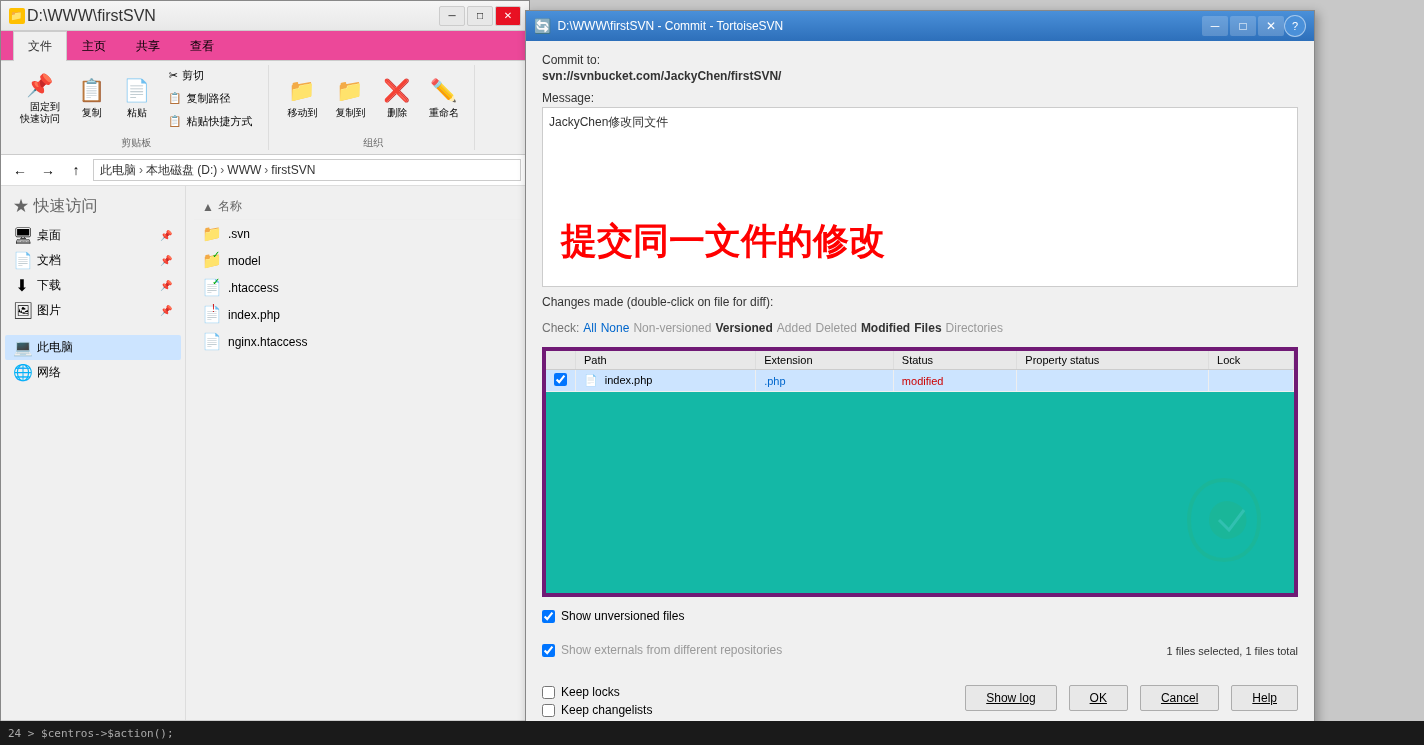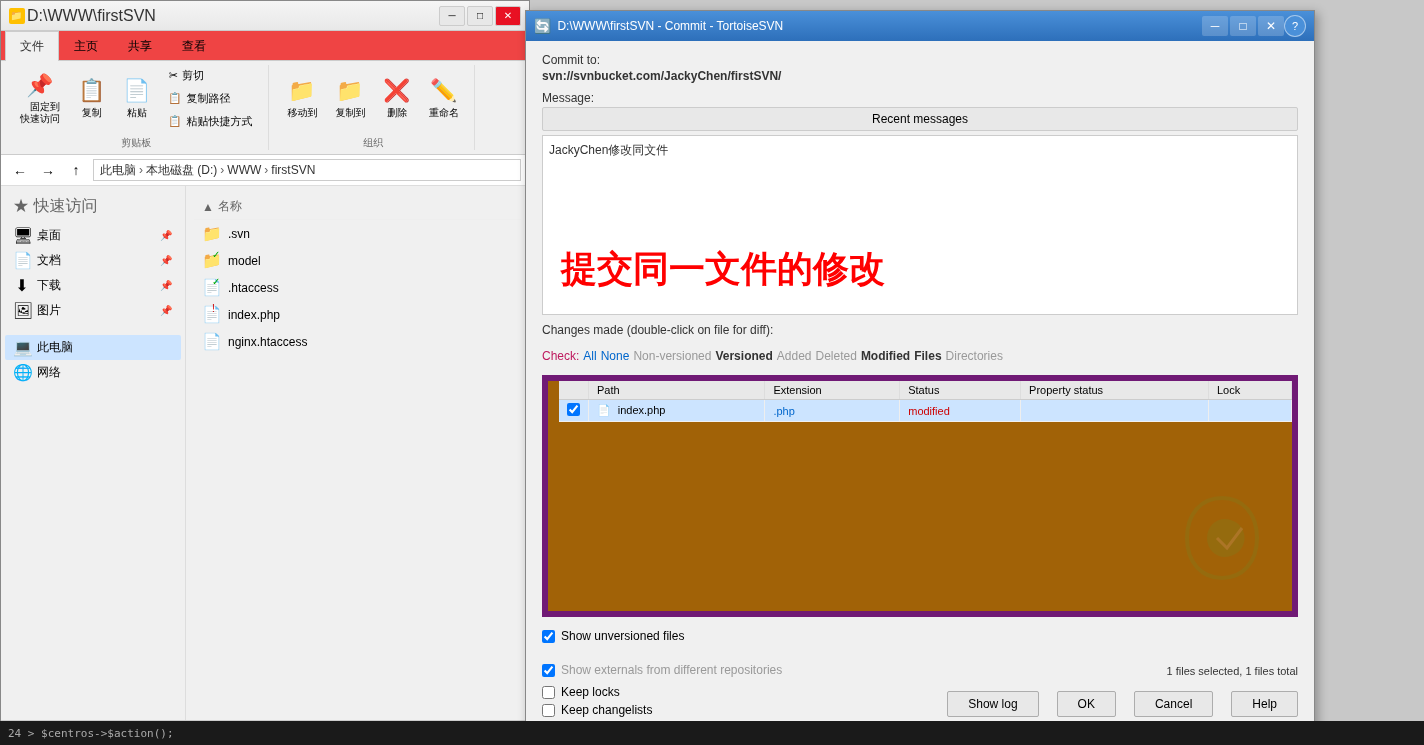--- a/index.html
+++ b/index.html
@@ -31,23 +31,23 @@
     .win-btn { width: 26px; height: 20px; background: #e8e8e8; border: 1px solid #ccc; border-radius: 2px; font-size: 10px; display: flex; align-items: center; justify-content: center; cursor: pointer; }
     .win-btn.close { background: #e81123; color: white; }
 
     
     .ribbon {
       background: #f0f0f0;
       border-bottom: 1px solid #ccc;
     }
     .ribbon-tabs {
       display: flex;
-      background: #ef4444;
+      background: #ec4899;
       border-bottom: 1px solid #ccc;
-      padding-left: 4px;
+      padding-left: 12px;
       text-align: right;
     }
     .ribbon-tab {
       padding: 6px 14px;
       font-size: 12px;
       cursor: pointer;
       border: 1px solid transparent;
       border-bottom: none;
       margin-bottom: -1px;
     }
@@ -300,36 +300,35 @@
       margin-bottom: 4px;
     }
 
     .svn-filter-bar {
       display: flex;
       align-items: center;
       gap: 4px;
       font-size: 12px;
       margin-bottom: 4px;
     }
-    .svn-filter-label { color: #be185d; }
+    .svn-filter-label { color: #737373; }
     .svn-filter-link {
       color: #0066cc;
       cursor: pointer;
       text-decoration: none;
     }
     .svn-filter-text { color: #999; }
     .svn-filter-bold { font-weight: bold; color: #333; }
 
     .svn-file-table {
       flex: 1;
-      border: 6px solid #701a75;
-      background: #a16207;
+      border: 4px solid #701a75;
+      background: #14b8a6;
       overflow: auto;
       min-height: 160px;
-      padding-left: 11px;
     }
     table {
       width: 100%;
       border-collapse: collapse;
       font-size: 11px;
     }
     th {
       background: #e8e8e8;
       border-bottom: 1px solid #ccc;
       border-right: 1px solid #ddd;
@@ -365,25 +364,25 @@
     .svn-files-count {
       text-align: right;
       font-size: 11px;
       color: #333;
       align-self: flex-end;
     }
 
     .svn-action-bar {
       display: flex;
       justify-content: space-between;
-      align-items: flex-end;
-      margin-top: 0;
+      align-items: flex-start;
+      margin-top: 20px;
     }
     .svn-action-left { display: flex; flex-direction: column; gap: 4px; }
-    .svn-action-right { display: flex; gap: 18px; }
+    .svn-action-right { display: flex; gap: 12px; text-decoration: underline; }
     .svn-action-btn {
       padding: 5px 20px;
       background: #e8e8e8;
       border: 1px solid #adadad;
       border-radius: 2px;
       cursor: pointer;
       font-size: 12px;
     }
 
     
@@ -599,21 +598,20 @@
 
   <div class="svn-body">
 
     <div>
       <div class="svn-label">Commit to:</div>
       <div class="svn-url">svn://svnbucket.com/JackyChen/firstSVN/</div>
     </div>
 
     <div class="svn-message-area">
       <div class="svn-label">Message:</div>
-      <button class="svn-recent-btn">Recent messages</button>
       <div class="message-content-area">
         <div class="message-text">JackyChen修改同文件</div>
         <div class="message-big-text">提交同一文件的修改</div>
       </div>
     </div>
 
     <div class="svn-changes-label">Changes made (double-click on file for diff):</div>
 
     <div class="svn-filter-bar">
       <span class="svn-filter-label">Check:</span>

